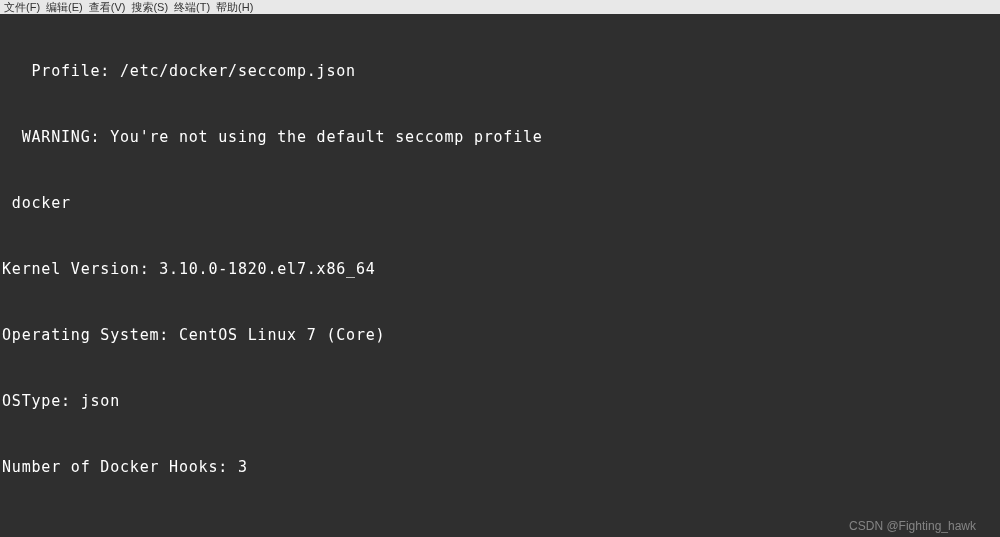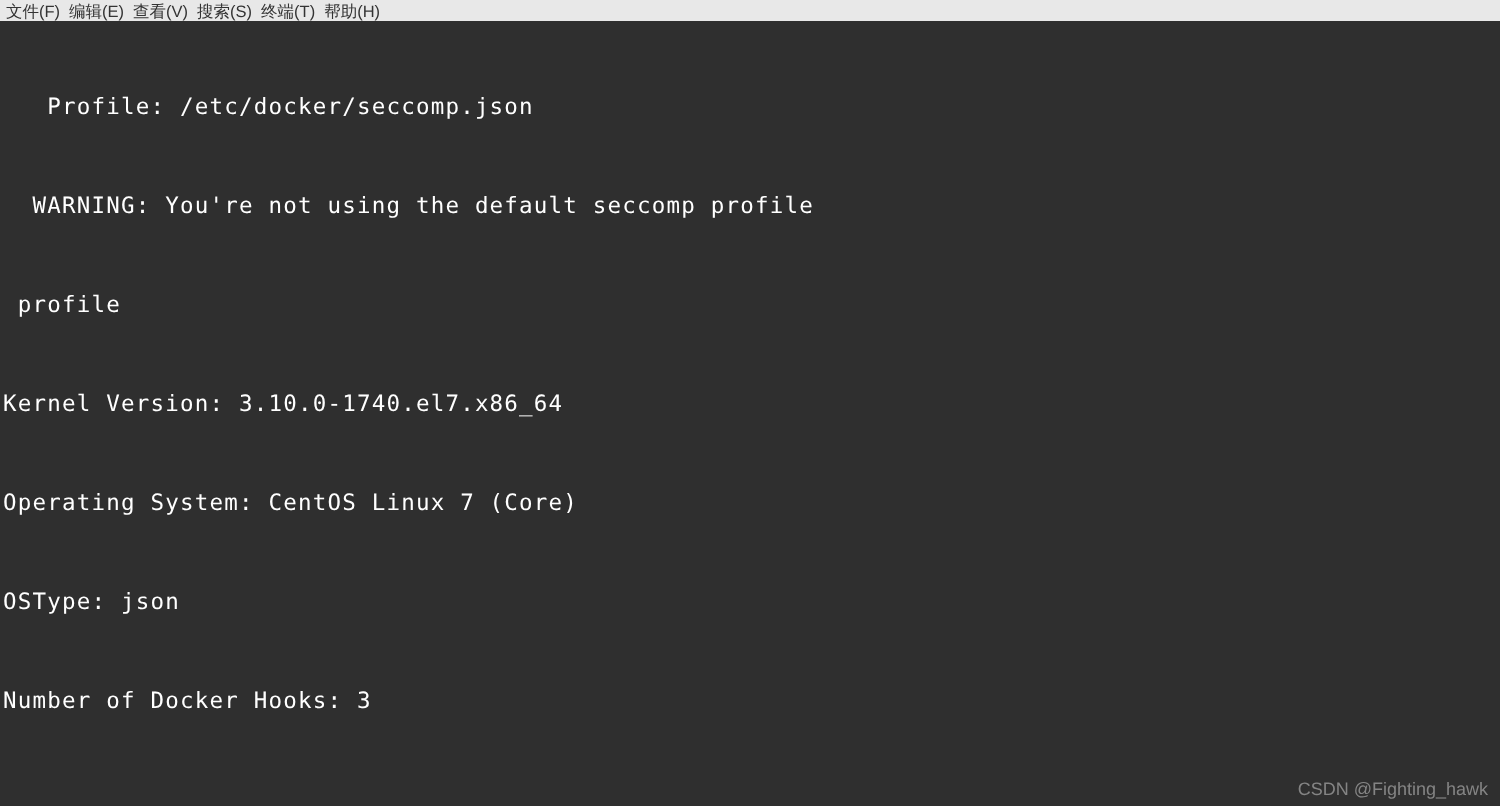--- a/index.html
+++ b/index.html
@@ -28,21 +28,21 @@
     .terminal {
       padding: 2px 2px;
       line-height: 22px;
       letter-spacing: 0.8px;
       white-space: pre;
     }
     .line { display: block; }
     .watermark {
       position: absolute;
       bottom: 4px;
-      right: 8px;
+      right: 24px;
       color: #a8a8a8;
       font-family: sans-serif;
       font-size: 12px;
       opacity: 0.7;
     }
   </style>
 </head>
 <body>
 
 <div class="menubar">
@@ -50,22 +50,22 @@
   <span>编辑(E)</span>
   <span>查看(V)</span>
   <span>搜索(S)</span>
   <span>终端(T)</span>
   <span>帮助(H)</span>
 </div>
 
 <div class="terminal">
   <span class="line">   Profile: /etc/docker/seccomp.json</span>
   <span class="line">  WARNING: You're not using the default seccomp profile</span>
-  <span class="line"> profile</span>
-  <span class="line">Kernel Version: 3.10.0-1740.el7.x86_64</span>
+  <span class="line"> docker</span>
+  <span class="line">Kernel Version: 3.10.0-1820.el7.x86_64</span>
   <span class="line">Operating System: CentOS Linux 7 (Core)</span>
   <span class="line">OSType: json</span>
   <span class="line">Number of Docker Hooks: 3</span>
   
   
   
   
   
   
   

